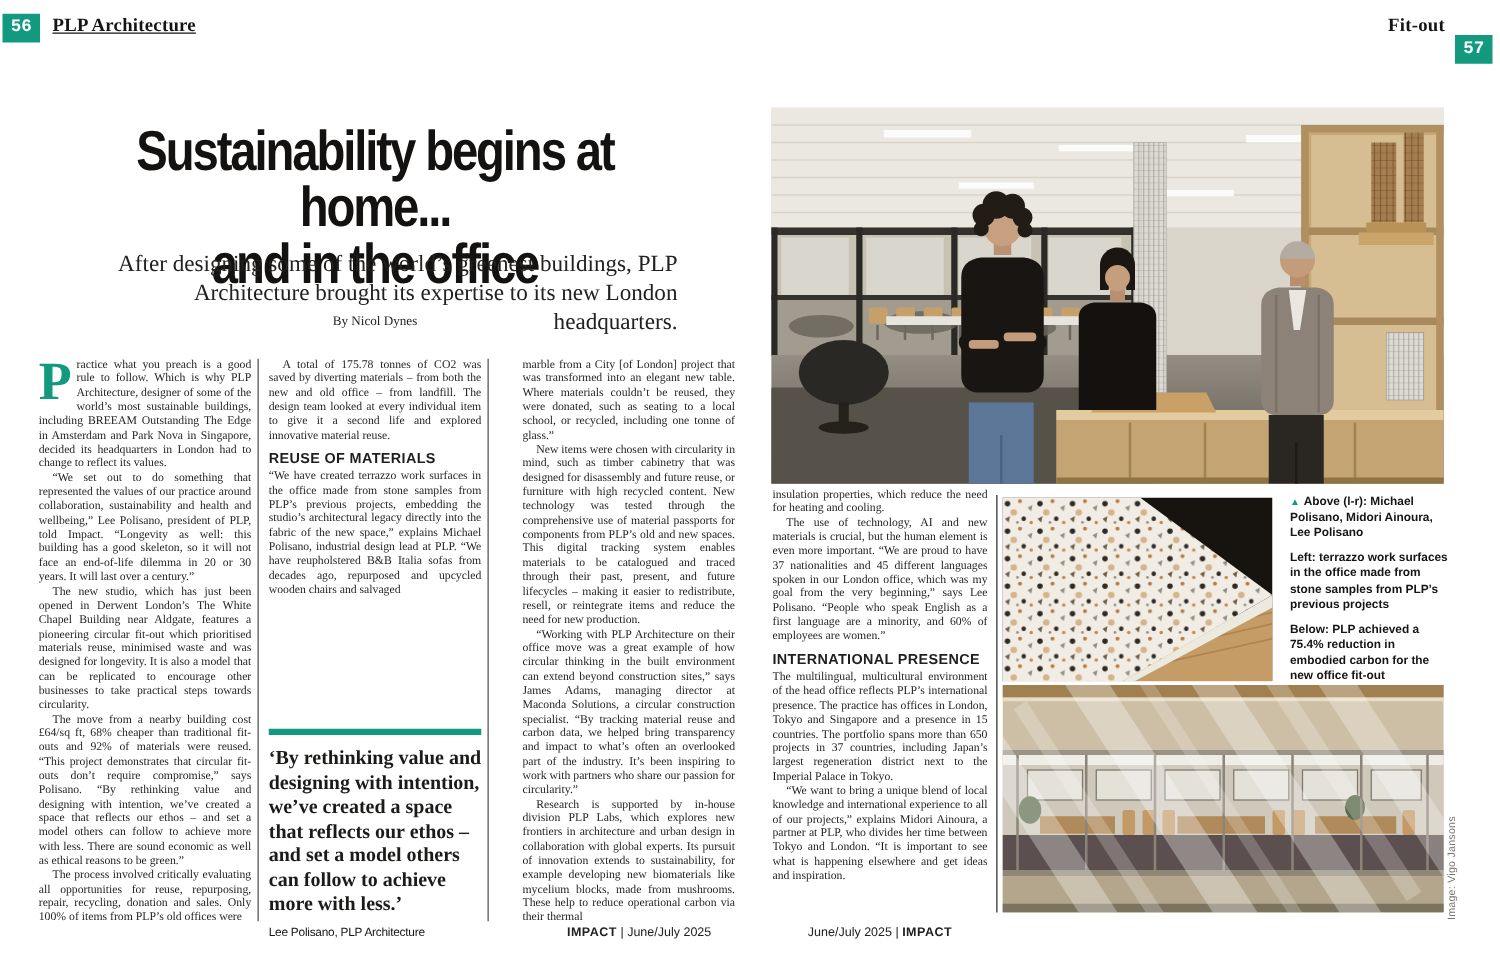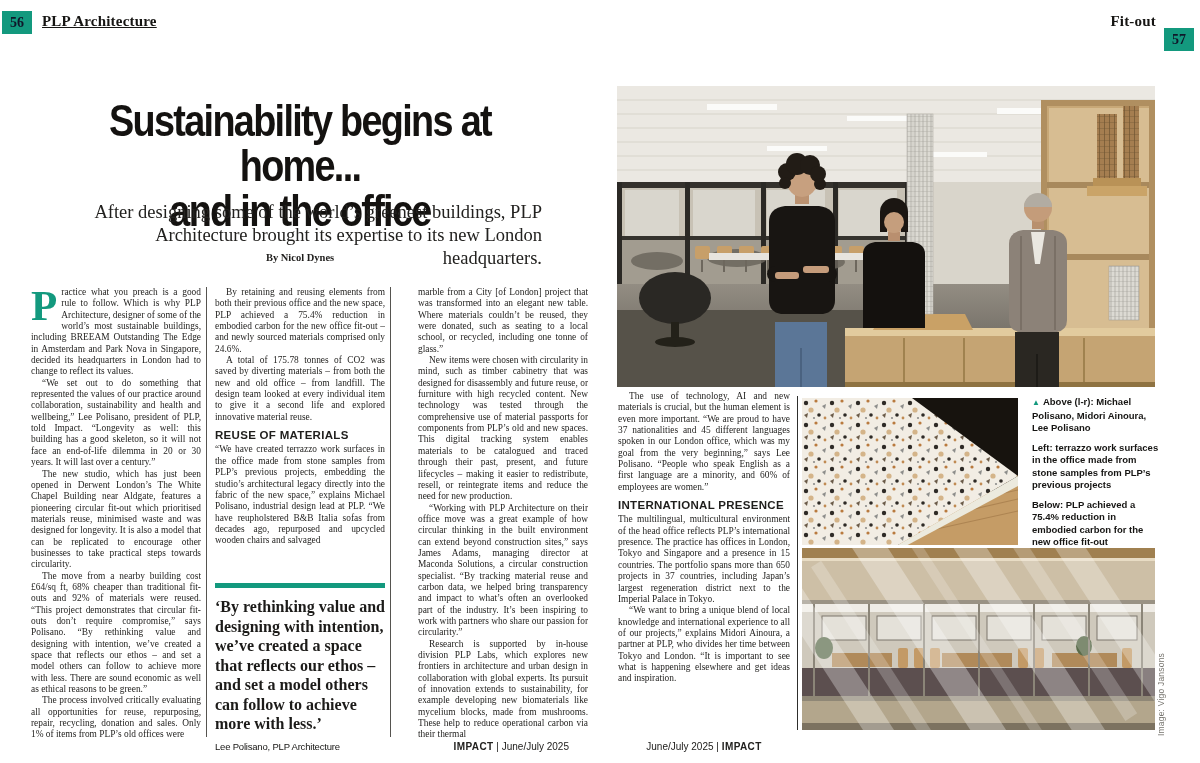--- a/index.html
+++ b/index.html
@@ -1,32 +1,32 @@
 <!DOCTYPE html>
 <html><head>
 <meta charset="utf-8">
 <style>
   html,body{margin:0;padding:0;background:#ffffff;}
   .spread{position:relative;width:1200px;height:763px;background:#fff;overflow:hidden;
           font-family:"Liberation Serif",serif;color:#1f1e1c;}
   .abs{position:absolute;}
 
   
-  .folio-box{width:30px;height:23px;background:#13997e;color:#0f172a;text-align:center;
-             line-height:23px;font-weight:bold;font-size:14px;font-family:Liberation Serif, serif;}
+  .folio-box{width:30px;height:23px;background:#13997e;color:#ffffff;text-align:center;
+             line-height:23px;font-weight:bold;font-size:14px;font-family:Liberation Mono, monospace;}
   .section-label{font-weight:bold;font-size:15px;color:#161513;letter-spacing:.2px;}
 
   
   .headline{left:8px;top:98px;width:584px;text-align:center;
             font-family:"Liberation Sans",sans-serif;font-weight:bold;font-size:45px;
             line-height:45px;letter-spacing:-2px;color:#141210;
             transform:scaleX(.84);transform-origin:50% 0;}
   .standfirst{left:58px;top:201px;width:484px;text-align:right;font-size:18.5px;
               line-height:23px;color:#22211f;}
-  .byline{left:58px;top:252px;width:484px;text-align:center;font-weight:bold;font-size:10.5px;}
+  .byline{left:58px;top:252px;width:484px;text-align:center;font-weight:normal;font-size:10.5px;}
 
   
   .col{top:287px;width:170px;font-size:9.4px;line-height:11.35px;text-align:justify;
        overflow:hidden;}
   .col p{margin:0;}
   .col p.indent{text-indent:11px;}
   .dropcap{float:left;color:#13997e;font-weight:bold;font-size:43px;line-height:33px;
            padding:2px 4px 0 0;font-family:"Liberation Serif",serif;}
   .subhead{font-family:Liberation Sans, sans-serif;font-weight:bold;font-size:11.5px;
            letter-spacing:.3px;margin:7px 0 3px 0;text-align:left;}
@@ -70,25 +70,24 @@
   <div class="abs byline">By Nicol Dynes</div>
 
   <div class="abs colrule" style="left:206px;"></div>
   <div class="abs colrule" style="left:390px;"></div>
 
   <div class="abs col" style="left:31px;height:450px;">
     <p><span class="dropcap">P</span><span>ractice what you preach is a good rule to follow. Which is why PLP Architecture, designer of some of the world’s most sustainable buildings, including BREEAM Outstanding The Edge in Amsterdam and Park Nova in Singapore, decided its headquarters in London had to change to reflect its values.</span></p>
     <p class="indent">“We set out to do something that represented the values of our practice around collaboration, sustainability and health and wellbeing,” Lee Polisano, president of PLP, told Impact. “Longevity as well: this building has a good skeleton, so it will not face an end-of-life dilemma in 20 or 30 years. It will last over a century.”</p>
     <p class="indent">The new studio, which has just been opened in Derwent London’s The White Chapel Building near Aldgate, features a pioneering circular fit-out which prioritised materials reuse, minimised waste and was designed for longevity. It is also a model that can be replicated to encourage other businesses to take practical steps towards circularity.</p>
     <p class="indent">The move from a nearby building cost £64/sq ft, 68% cheaper than traditional fit-outs and 92% of materials were reused. “This project demonstrates that circular fit-outs don’t require compromise,” says Polisano. “By rethinking value and designing with intention, we’ve created a space that reflects our ethos – and set a model others can follow to achieve more with less. There are sound economic as well as ethical reasons to be green.”</p>
-    <p class="indent">The process involved critically evaluating all opportunities for reuse, repurposing, repair, recycling, donation and sales. Only 1% of items from PLP’s old offices were</p>
+    <p class="indent">The process involved critically evaluating all opportunities for reuse, repurposing, repair, recycling, donation and sales. Only 100% of items from PLP’s old offices were</p>
   </div>
 
   <div class="abs col" style="left:215px;height:296px;">
-    <p class="indent">By retaining and reusing elements from both their previous office and the new space, PLP achieved a 75.4% reduction in embodied carbon for the new office fit-out – and newly sourced materials comprised only 24.6%.</p>
     <p class="indent">A total of 175.78 tonnes of CO2 was saved by diverting materials – from both the new and old office – from landfill. The design team looked at every individual item to give it a second life and explored innovative material reuse.</p>
     <h3 class="subhead">REUSE OF MATERIALS</h3>
     <p>“We have created terrazzo work surfaces in the office made from stone samples from PLP’s previous projects, embedding the studio’s architectural legacy directly into the fabric of the new space,” explains Michael Polisano, industrial design lead at PLP. “We have reupholstered B&amp;B Italia sofas from decades ago, repurposed and upcycled wooden chairs and salvaged</p>
   </div>
 
   <div class="abs pullquote">
     <div class="pq-bar"></div>
     <div class="pq-text">‘By rethinking value and designing with intention, we’ve created a space that reflects our ethos – and set a model others can follow to achieve more with less.’</div>
     <div class="pq-attr">Lee Polisano, PLP Architecture</div>
   </div>
@@ -240,20 +239,21 @@
     <rect x="419" y="268" width="2" height="33" fill="#1d1b17"></rect>
     <path d="M392 158 Q392 146 406 144 L436 144 Q450 146 450 158 L450 234 Q450 244 440 246 L402 246 Q392 244 392 234 Z" fill="#8c8278"></path>
     <path d="M404 150 L404 244 M438 150 L438 244" stroke="#7a7066" stroke-width="2"></path>
     <polygon points="414,146 428,146 423,178 418,178" fill="#eae7e0"></polygon>
     <rect x="415" y="134" width="12" height="9" fill="#b8906e"></rect>
     <circle cx="421" cy="122" r="14" fill="#c49c7a"></circle>
     <path d="M407 121 a14 14 0 0 1 28 0 z" fill="#b2aca2"></path>
   </svg>
 
   <div class="abs col" style="left:618px;top:391px;width:172px;height:344px;">
+    <p>insulation properties, which reduce the need for heating and cooling.</p>
     <p class="indent">The use of technology, AI and new materials is crucial, but the human element is even more important. “We are proud to have 37 nationalities and 45 different languages spoken in our London office, which was my goal from the very beginning,” says Lee Polisano. “People who speak English as a first language are a minority, and 60% of employees are women.”</p>
     <h3 class="subhead">INTERNATIONAL PRESENCE</h3>
     <p>The multilingual, multicultural environment of the head office reflects PLP’s international presence. The practice has offices in London, Tokyo and Singapore and a presence in 15 countries. The portfolio spans more than 650 projects in 37 countries, including Japan’s largest regeneration district next to the Imperial Palace in Tokyo.</p>
     <p class="indent">“We want to bring a unique blend of local knowledge and international experience to all of our projects,” explains Midori Ainoura, a partner at PLP, who divides her time between Tokyo and London. “It is important to see what is happening elsewhere and get ideas and inspiration.</p>
   </div>
 
   <div class="abs rp-rule"></div>
 
   <svg class="abs photo" style="left:802px;top:398px;" width="216" height="147" viewBox="0 0 216 147" role="img">
     <defs>

